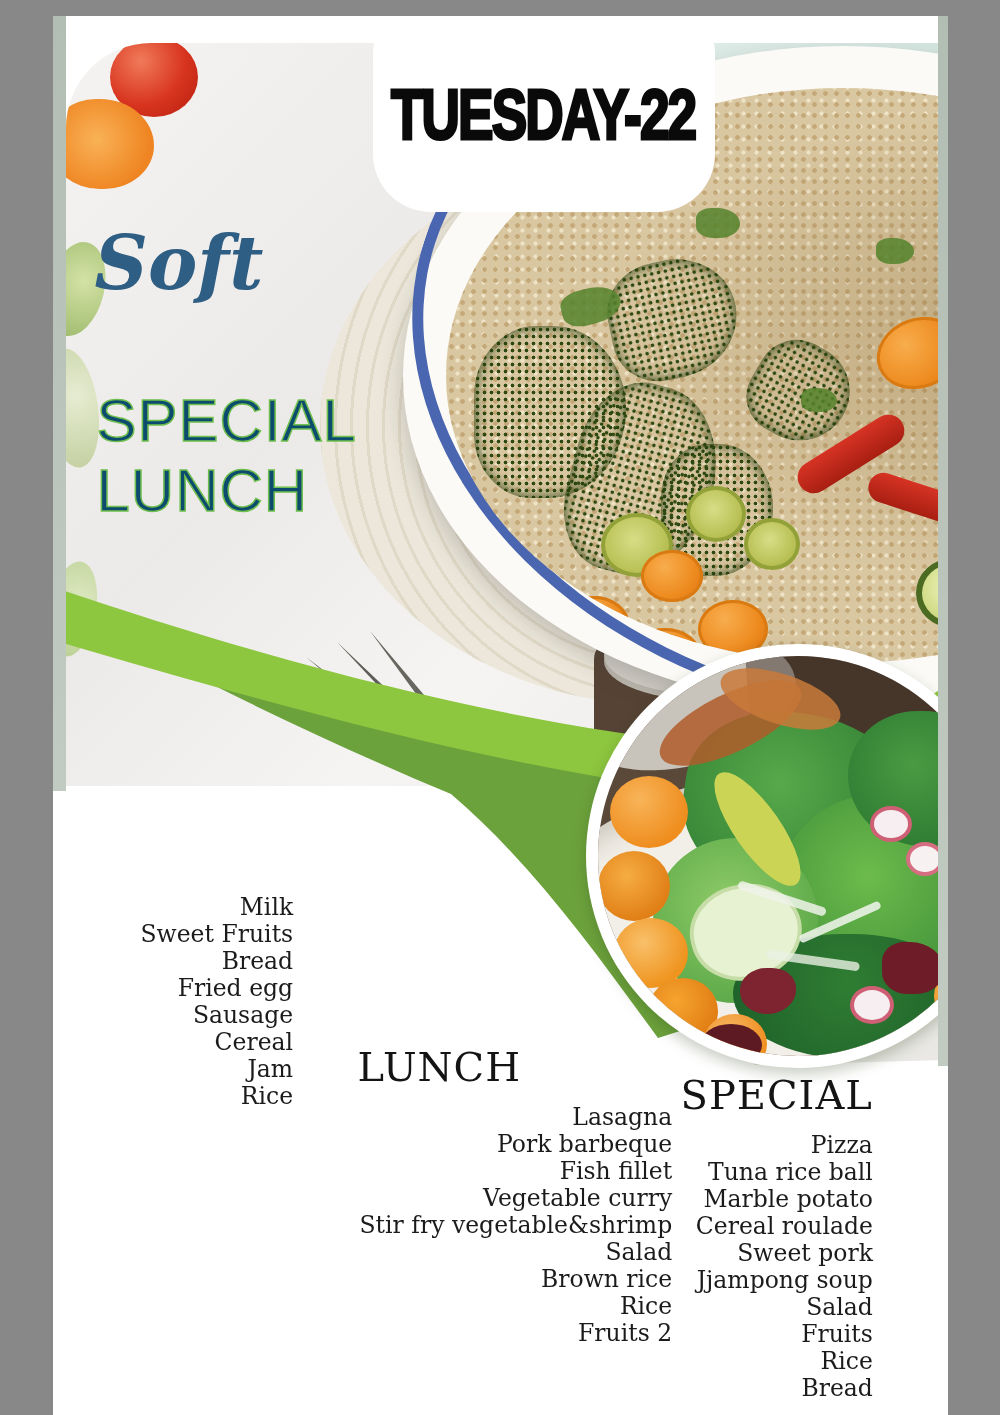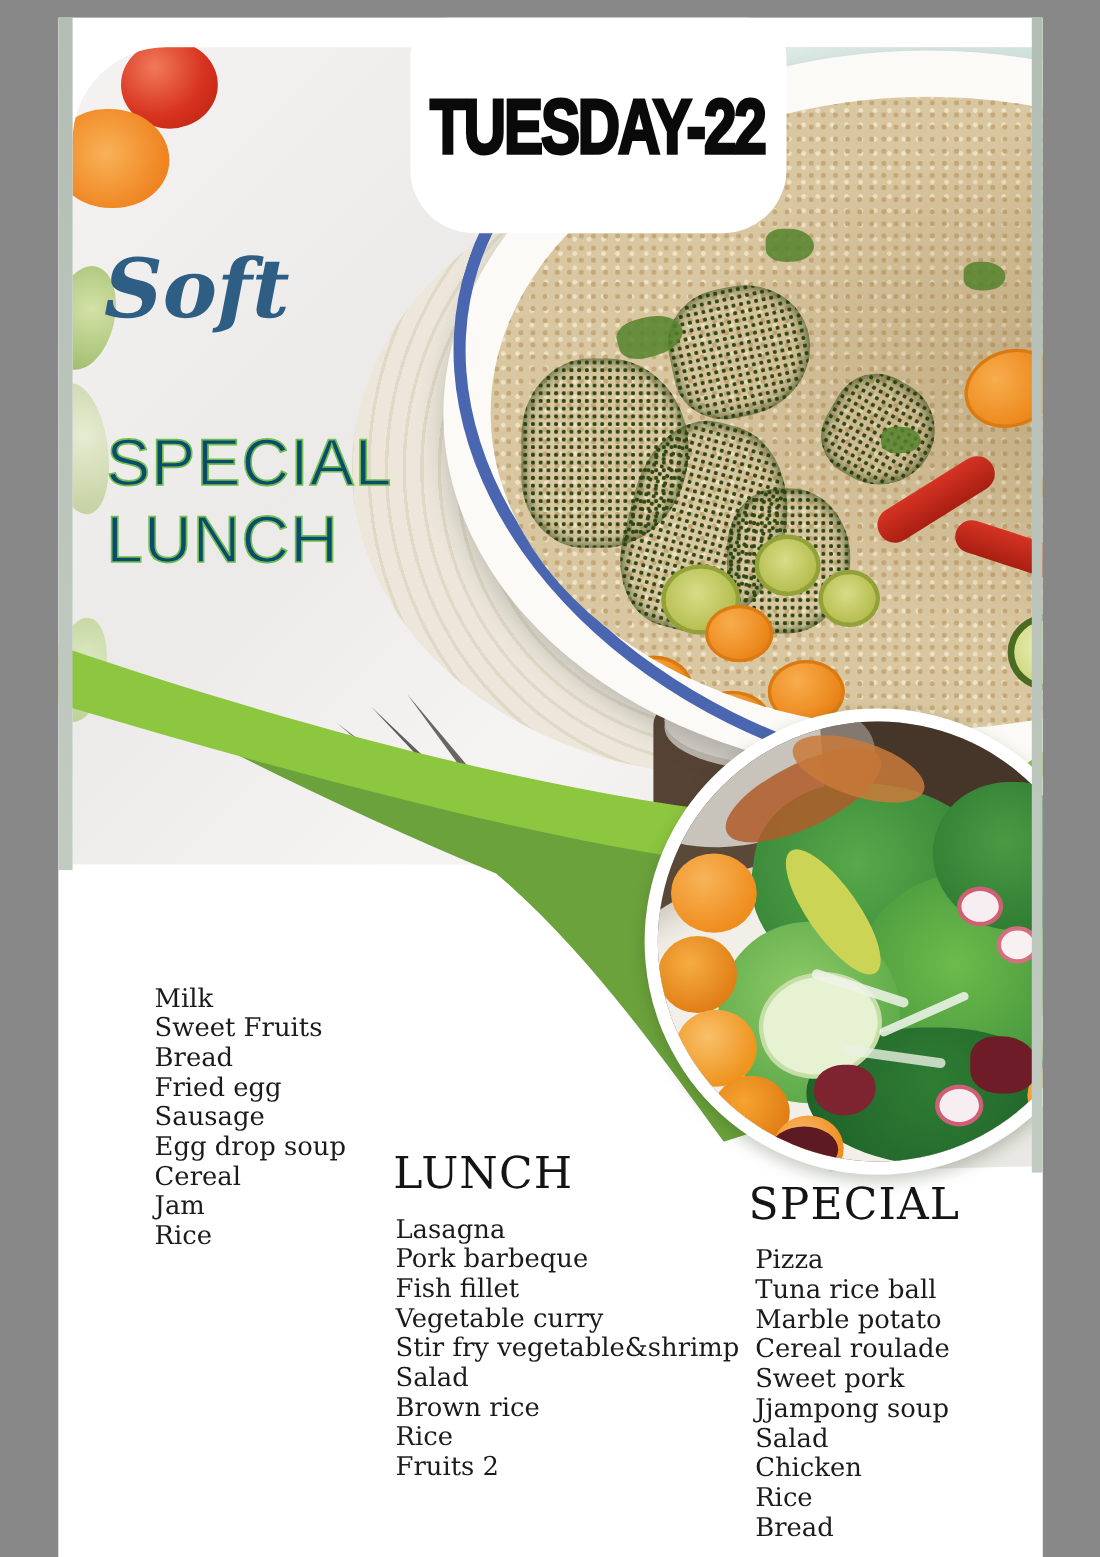--- a/index.html
+++ b/index.html
@@ -80,21 +80,21 @@
      font-family:"DejaVu Serif", serif;font-style:italic;font-weight:bold;font-size:74px;line-height:82px;}
   .script .l2{margin-left:6px;}
   .hl{position:absolute;left:44px;top:370px;z-index:5;color:#0c4a6e;
      font-family:"Liberation Sans", sans-serif;font-weight:normal;font-size:60px;line-height:70px;
      letter-spacing:1px;-webkit-text-stroke:1.5px #6fbf4e;}
 
   
   .menu-sec{position:absolute;z-index:25;color:#1b1b1b;}
   .menu-sec h2{margin:0;font-family:"DejaVu Serif", serif;font-weight:normal;font-size:40px;
      letter-spacing:1px;color:#141414;}
-  .menu-sec ul{list-style:none;margin:14px 0 0 0;padding:0;}
+  .menu-sec ul{list-style:none;margin:14px 0 0 0;padding:0;text-align:right;}
   .menu-sec li{font-size:23.5px;line-height:27px;white-space:nowrap;}
   .sec-breakfast{left:57px;top:864px;}
   .sec-breakfast ul{padding-left:31px;}
   .sec-lunch{left:305px;top:1028px;}
   .sec-lunch ul{padding-left:2px;}
   .sec-dinner{left:628px;top:1056px;}
   .sec-dinner ul{padding-left:6px;}
 </style>
 </head>
 <body>
@@ -241,21 +241,20 @@
     <div>LUNCH</div>
   </div>
 
   <div class="menu-sec sec-breakfast">
     <ul>
         <li>Milk</li>
         <li>Sweet Fruits</li>
         <li>Bread</li>
         <li>Fried egg</li>
         <li>Sausage</li>
-        <li>Egg drop soup</li>
         <li>Cereal</li>
         <li>Jam</li>
         <li>Rice</li>
       </ul>
   </div>
 
   <div class="menu-sec sec-lunch">
     <h2>LUNCH</h2>
     <ul>
         <li>Lasagna</li>
@@ -273,21 +272,21 @@
   <div class="menu-sec sec-dinner">
     <h2>SPECIAL</h2>
     <ul>
         <li>Pizza</li>
         <li>Tuna rice ball</li>
         <li>Marble potato</li>
         <li>Cereal roulade</li>
         <li>Sweet pork</li>
         <li>Jjampong soup</li>
         <li>Salad</li>
-        <li>Chicken</li>
+        <li>Fruits</li>
         <li>Rice</li>
         <li>Bread</li>
       </ul>
   </div>
 
   <div class="strip left"></div>
   <div class="strip right"></div>
 
 </div>
 

